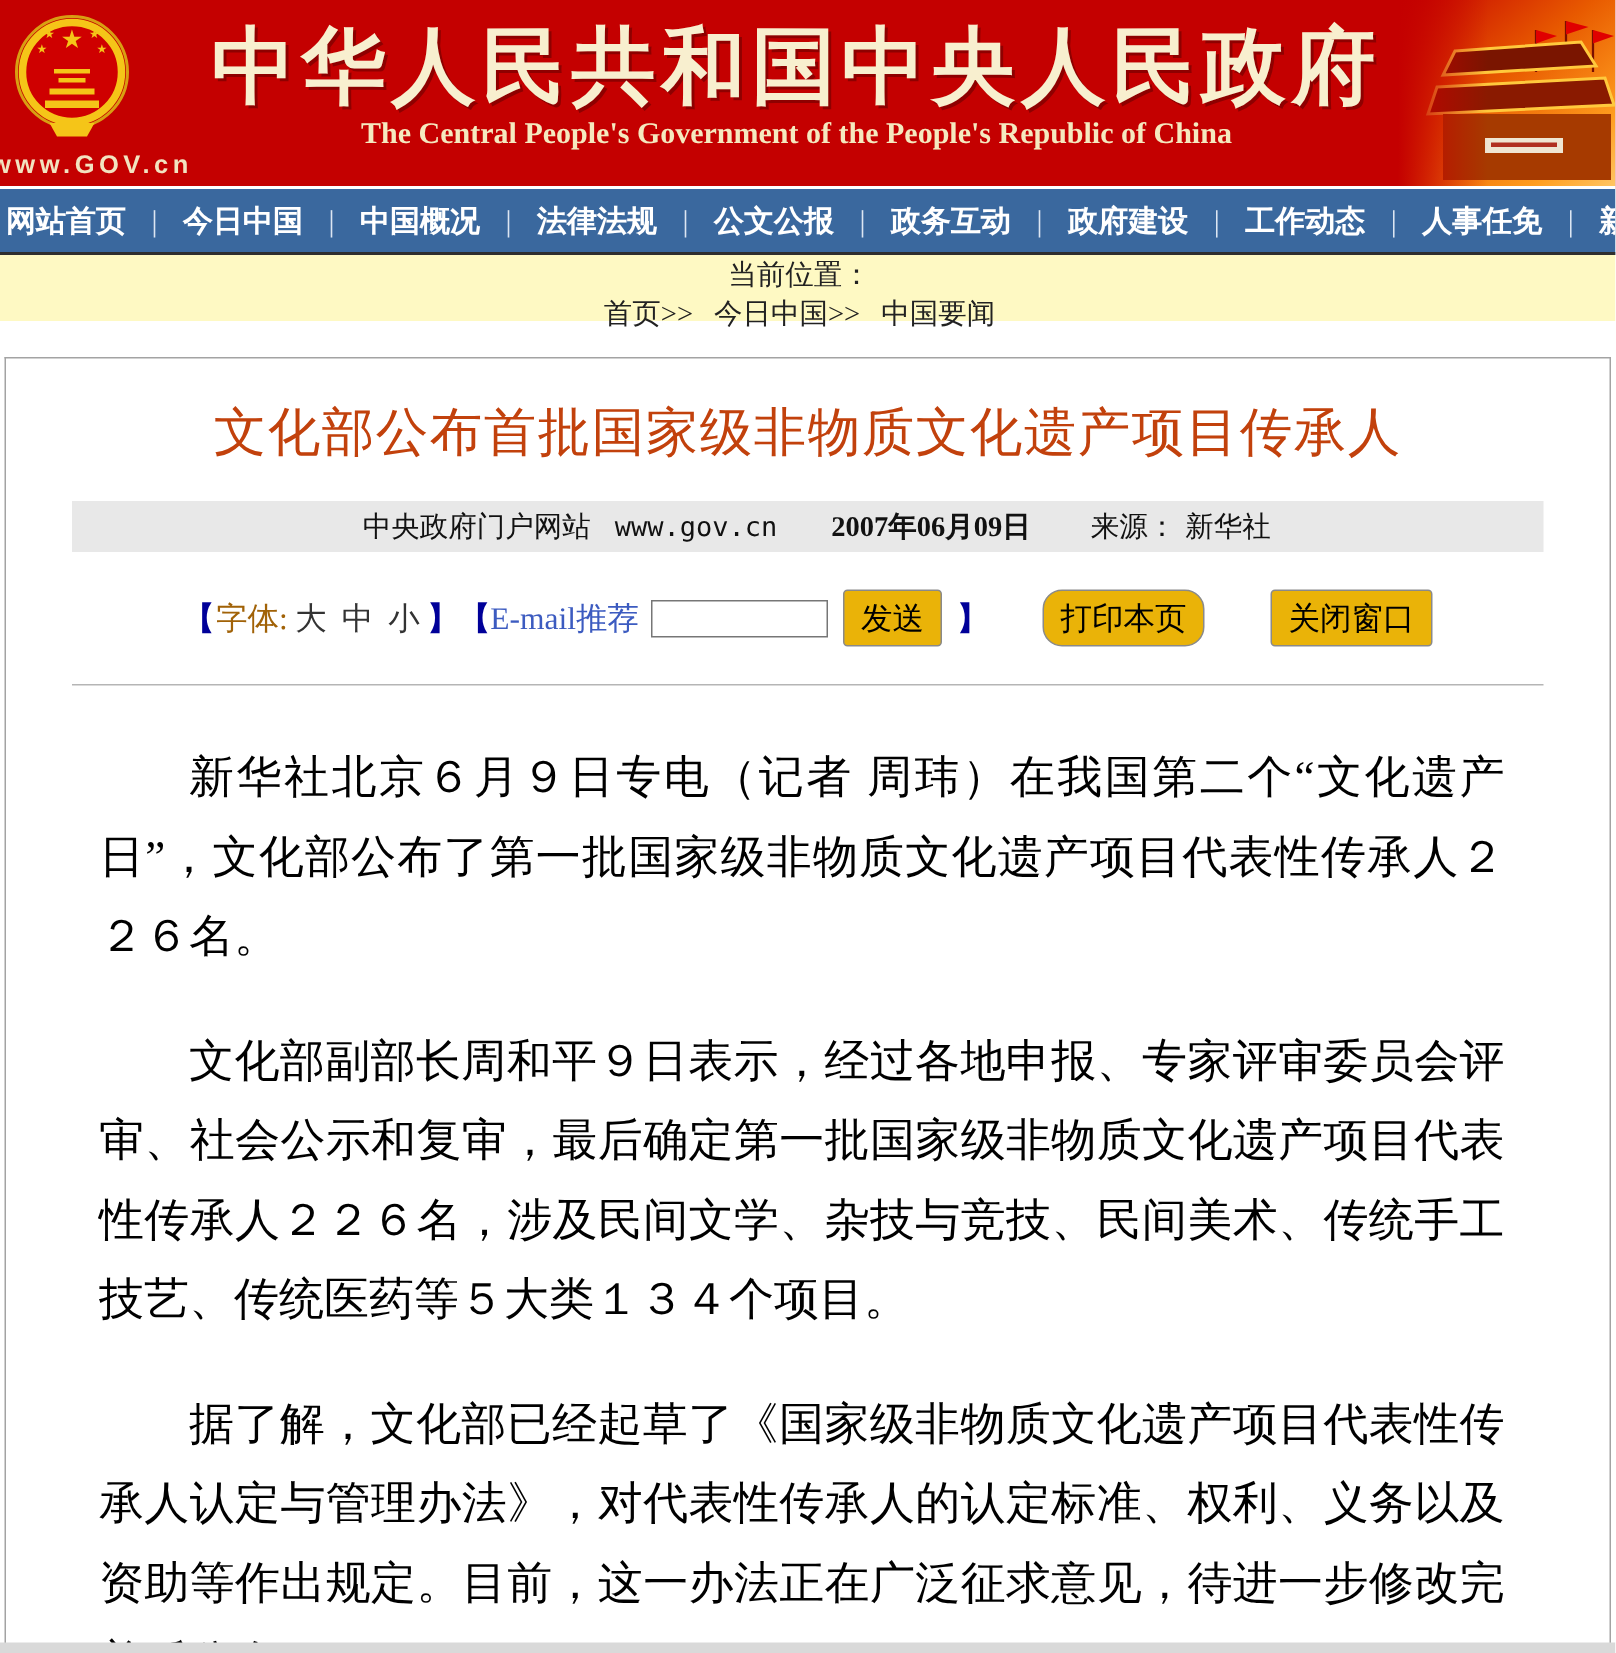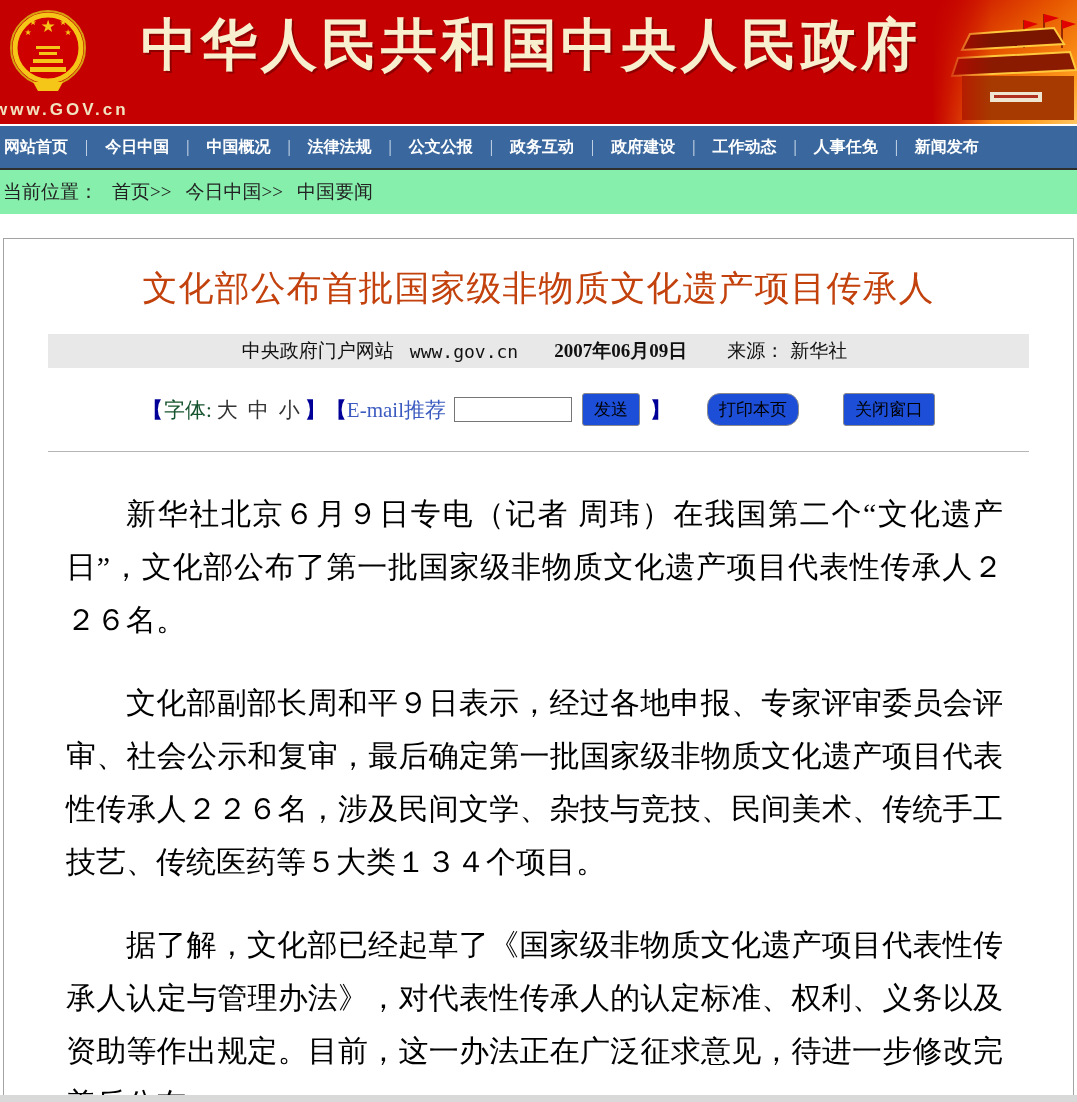--- a/index.html
+++ b/index.html
@@ -30,31 +30,31 @@
   }
   .header-title-en {
     margin-top:2px; font-family:"Liberation Serif", serif; font-weight:bold;
     font-size:20px; color:#f5e9bf; white-space:nowrap;
   }
   .photo { position:absolute; right:0; top:0; }
   
   .nav {
     height:44px; background:#3a689e; border-bottom:2px solid #2e2e2e;
     display:flex; align-items:center; padding-left:4px;
-    color:#ffffff; font-weight:bold; font-size:16px; white-space:nowrap;
+    color:#ffffff; font-weight:bold; font-size:20px; white-space:nowrap;
     overflow:hidden;
   }
   .nav-item { cursor:pointer; }
   .nav-item + .nav-item::before {
     content:"|"; font-weight:normal; color:#dce6f2; margin:0 17px;
   }
   
   .breadcrumb {
-    height:44px; background:#86efac; display:flex; align-items:center;
-    font-size:19px; color:#222; padding-left:3px; white-space:nowrap;
+    height:44px; background:#fef9c3; display:flex; align-items:center;
+    font-size:19px; color:#222; padding-left:3px; white-space:nowrap;flex-direction:column;
   }
   .crumb-label { margin-right:14px; }
   .crumbs { display:flex; }
   .crumb { margin-right:14px; cursor:pointer; }
   
   .article-box {
     margin:24px 3px 0 3px; height:860px;
     border:1px solid #a3a3a3; border-bottom:none; overflow:hidden;
     background:#ffffff;
   }
@@ -71,31 +71,31 @@
   .meta-portal { margin-right:16px; }
   .meta-url { font-family:"DejaVu Sans Mono", monospace; font-size:18px; margin-right:36px; }
   .meta-date { margin-right:40px;font-weight:bold; }
   .meta-source-label { margin-right:6px; }
   
   .toolbar {
     margin-top:25px; display:flex; align-items:center; justify-content:center;
     font-size:21px; white-space:nowrap;
   }
   .bracket { color:#000099; font-weight:bold; }
-  .font-label { color:#14532d; margin-left:1px;text-align:center; }
+  .font-label { color:#a16207; margin-left:1px;text-align:center; }
   .font-sizes { display:flex; }
   .fsize { color:#333; margin:0 5px; cursor:pointer; }
   .email-label { color:#3c5bc0; margin-right:8px; cursor:pointer; }
   .email-input {
     width:118px; height:25px; border:1px solid #767676; background:#fff;
     margin-right:10px; font-size:16px; padding:0 4px;
   }
   .btn {
-    font-family:Liberation Sans, sans-serif; font-size:17px;
-    background:#1d4ed8; border:1px solid #8a8a8a; border-radius:3px;
+    font-family:Liberation Sans, sans-serif; font-size:21px;
+    background:#eab308; border:1px solid #8a8a8a; border-radius:3px;
     padding:4px 11px; cursor:pointer; color:#000;
   }
   .btn-send { margin-right:10px; }
   .btn-print { margin-left:36px;border-radius:13px; }
   .btn-close { margin-left:44px; }
   .rule { margin:25px 44px 0 44px; border-top:1px solid #b5b5b5; height:0; }
   
   .article-body {
     padding:35px 70px 0 62px; font-size:30px; line-height:53px;
     color:#000; text-align:justify;
@@ -121,20 +121,21 @@
     <text x="60" y="31" font-size="8" text-anchor="middle" fill="#f5c518">★</text>
     <rect x="28" y="42" width="24" height="3" fill="#f5c518"></rect>
     <rect x="31" y="48" width="18" height="3" fill="#f5c518"></rect>
     <rect x="25" y="55" width="30" height="4" fill="#f5c518"></rect>
     <rect x="22" y="63" width="36" height="5" fill="#f5c518"></rect>
     <path d="M25,78 h30 l-5,9 h-20 z" fill="#f5c518"></path>
   </svg>
   <div class="gov-url">www.GOV.cn</div>
   <div class="header-center">
     <div class="header-title-cn">中华人民共和国中央人民政府</div>
+    <div class="header-title-en">The Central People's Government of the People's Republic of China</div>
   </div>
   <svg class="photo" width="145" height="126" viewBox="0 0 145 126">
     <defs>
       <linearGradient id="sky" x1="0" y1="0" x2="1" y2="1">
         <stop offset="0" stop-color="#c40000"></stop>
         <stop offset="0.45" stop-color="#e85a00"></stop>
         <stop offset="0.8" stop-color="#ff9d1e"></stop>
         <stop offset="1" stop-color="#ffc766"></stop>
       </linearGradient>
       <linearGradient id="fade" x1="0" y1="0" x2="1" y2="0">

